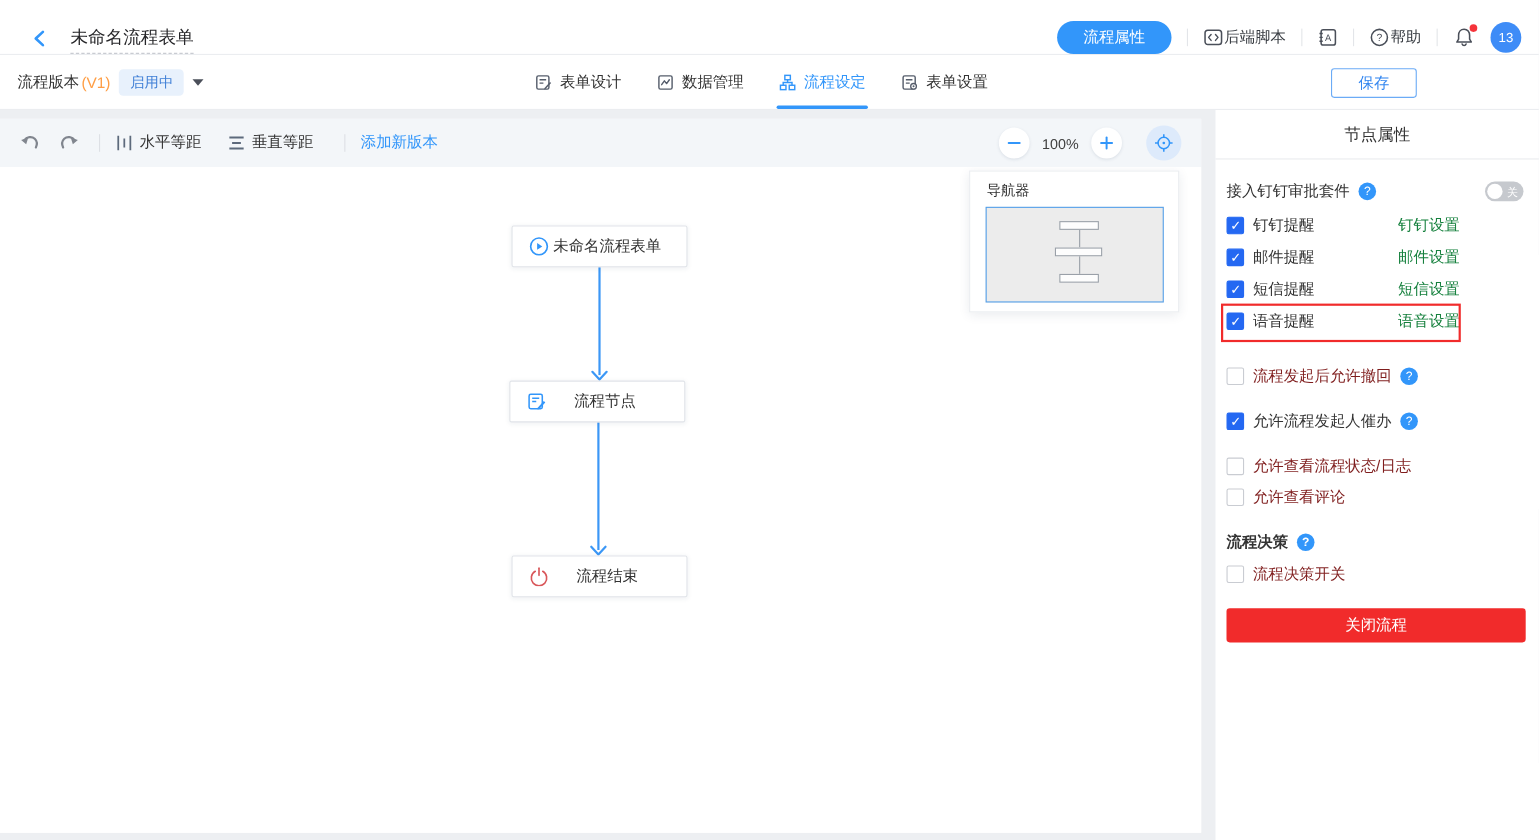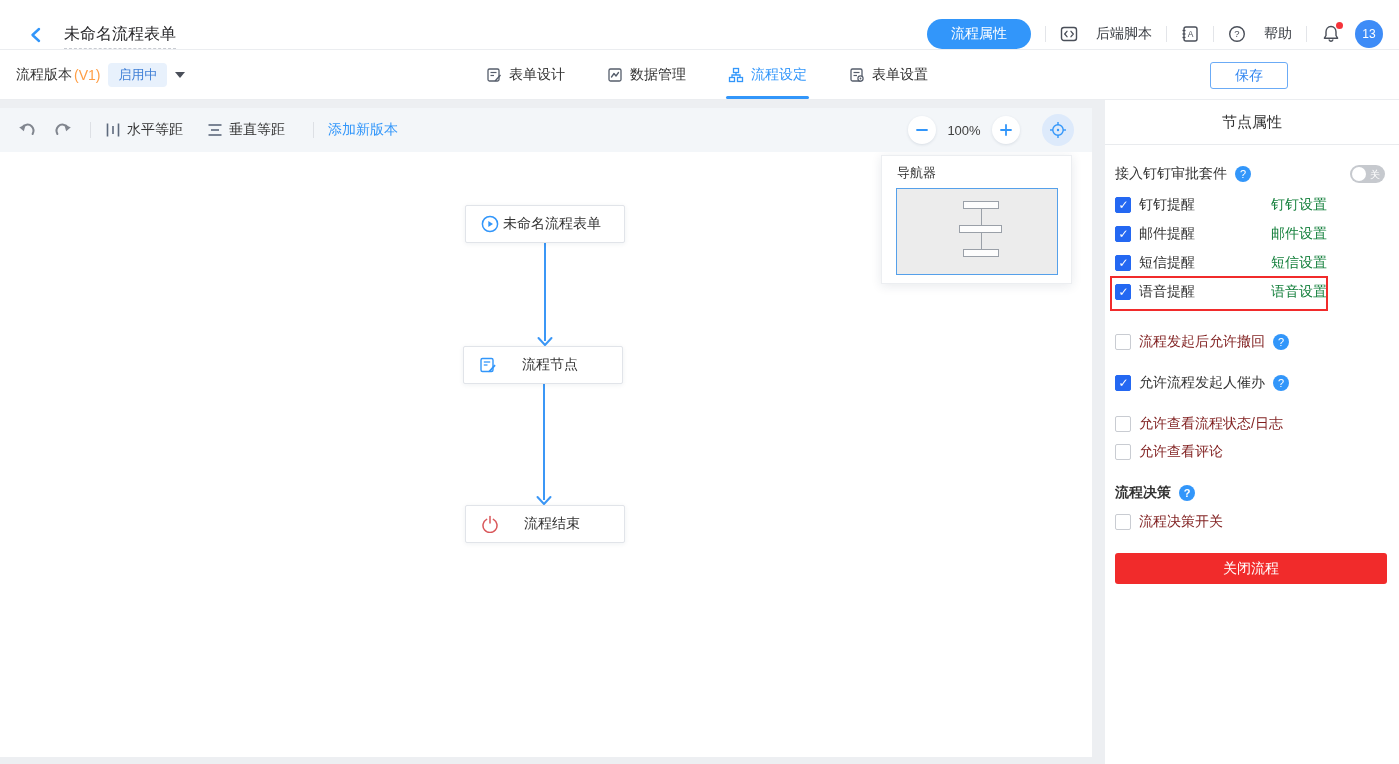--- a/index.html
+++ b/index.html
@@ -7,33 +7,33 @@
   body { font-family:"Liberation Sans","DejaVu Sans",sans-serif; font-size:14px; color:#333; background:#edeff2; overflow:hidden; }
   .app { position:relative; width:1399px; height:764px; }
 
   
   .header { position:absolute; top:0; left:0; right:0; height:50px; background:#fff; border-bottom:1px solid #ebedf0; display:flex; align-items:flex-end; padding:0 16px; z-index:30; }
   .back-btn { width:28px; height:28px; display:flex; align-items:center; justify-content:center; cursor:pointer; margin-left:6px; }
   .page-title { font-size:16px; color:#262629; margin-left:14px; padding-bottom:3px; border-bottom:1px dashed #c9ccd2; cursor:text; }
   .header-right { margin-left:auto; display:flex; align-items:center; gap:14px; }
   .pill-btn { background:#3296fa; color:#fff; border:none; border-radius:18px; height:30px; padding:0 24px; font-size:14px; cursor:pointer; font-family:inherit; }
   .h-divider { width:1px; height:16px; background:#e3e5e9; }
-  .h-item { display:flex; align-items:center; gap:18px; color:#383c42; cursor:pointer; font-size:14px; }
+  .h-item { display:flex; align-items:center; gap:1px; color:#383c42; cursor:pointer; font-size:14px; }
   .bell-wrap { position:relative; cursor:pointer; display:flex; }
   .bell-dot { position:absolute; top:-2px; right:-2px; width:7px; height:7px; border-radius:50%; background:#f5333a; }
   .avatar { width:28px; height:28px; border-radius:50%; background:#3e8cf7; color:#fff; font-size:12px; display:flex; align-items:center; justify-content:center; cursor:pointer; }
 
   
   .version-bar { position:absolute; top:50px; left:0; right:0; height:50px; background:#fff; border-bottom:1px solid #ebedf0; z-index:29; }
   .version-left { position:absolute; left:16px; top:0; height:100%; display:flex; align-items:center; gap:8px; }
   .version-label { color:#333; }
   .version-tag { color:#ff9e45; }
   .status-pill { background:#e8f1fc; color:#3f7fd6; font-size:13px; padding:3px 10px; border-radius:4px; cursor:default; }
   .caret-down { width:0; height:0; border-left:5px solid transparent; border-right:5px solid transparent; border-top:6px solid #4a4f59; cursor:pointer; }
-  .mid-tabs { position:absolute; left:486px; top:0; height:100%; display:flex; align-items:center; gap:42px; }
+  .mid-tabs { position:absolute; left:486px; top:0; height:100%; display:flex; align-items:center; gap:32px; }
   .mid-tab { display:flex; align-items:center; gap:7px; height:100%; cursor:pointer; color:#333; position:relative; }
   .mid-tab svg { color:#555d6b; }
   .mid-tab.active { color:#3296fa; }
   .mid-tab.active svg { color:#3296fa; }
   .mid-tab.active::after { content:""; position:absolute; bottom:0; left:-2px; right:-2px; height:3px; background:#3296fa; border-radius:2px; }
   .save-btn { position:absolute; right:111px; top:12px; width:78px; height:27px; background:#fff; border:1px solid #6babf6; color:#3286f0; border-radius:3px; font-size:14px; cursor:pointer; font-family:inherit; }
 
   
   .main { position:absolute; top:100px; left:0; right:0; bottom:0; background:#edeff2; }
   .left-col { position:absolute; left:0; top:8px; width:1092px; bottom:7px; background:#fff; }

